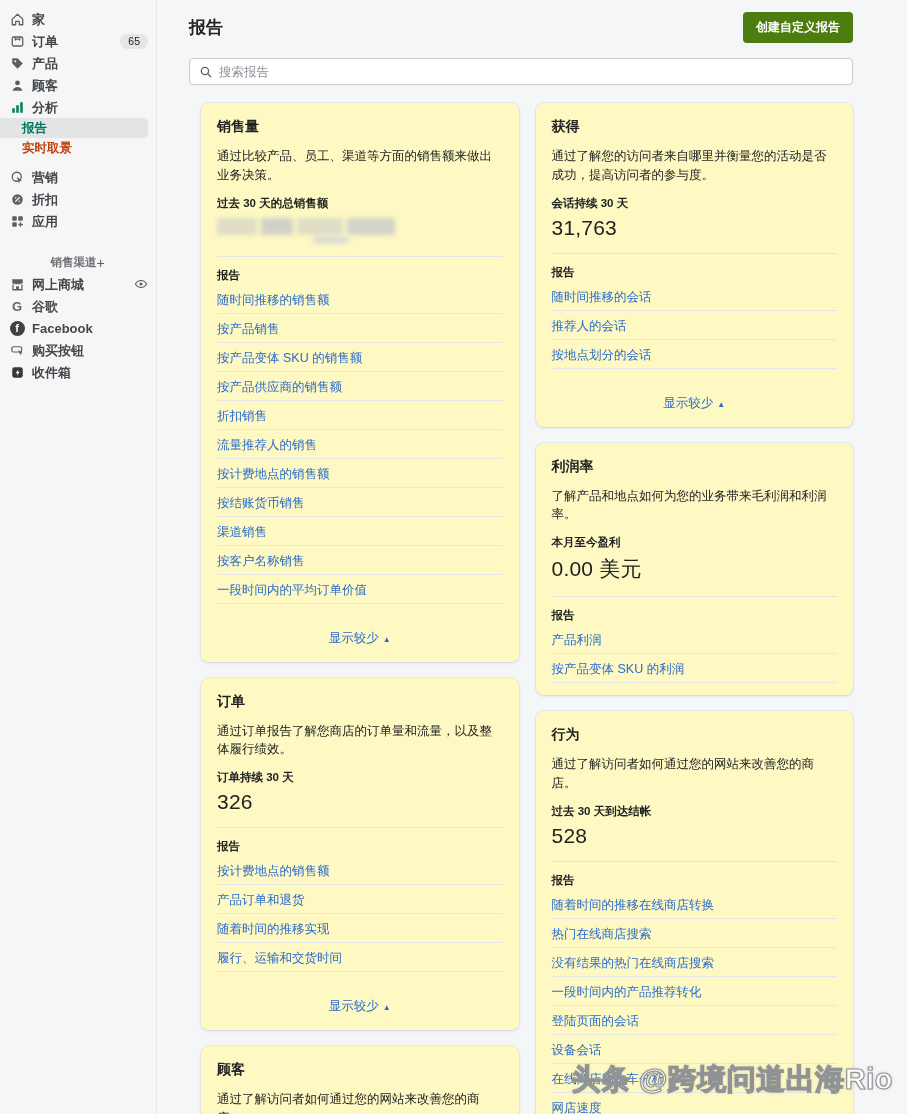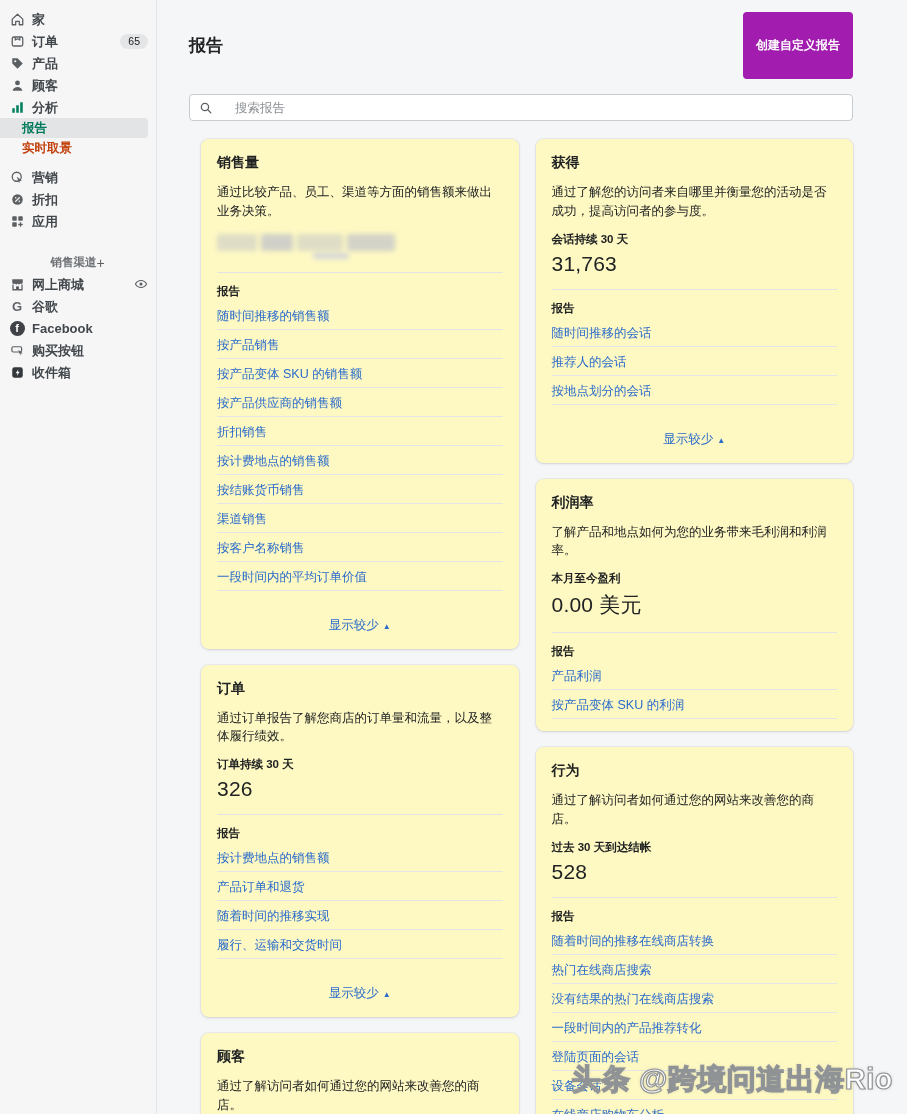--- a/index.html
+++ b/index.html
@@ -46,28 +46,28 @@
     font-size:11px; font-weight:700; display:flex; align-items:center; justify-content:center;
   }
   
   .main { position:absolute; left:157px; top:0; right:0; bottom:0; background:#f5f6f7; }
   .page-header {
     display:flex; align-items:center; justify-content:space-between;
     padding:12px 54px 0 32px;
   }
   .page-title { font-size:17px; font-weight:700; color:#202223; }
   .create-btn {
-    background:#a21caf; color:#fff; border:none; border-radius:4px;
-    font-size:12px; font-weight:600; padding:25px 13px; cursor:pointer;
+    background:#4d7c0f; color:#fff; border:none; border-radius:4px;
+    font-size:12px; font-weight:600; padding:7px 13px; cursor:pointer;
     font-family:"Liberation Sans",sans-serif;
   }
   .searchbar {
     margin:15px 54px 0 32px; height:27px; background:#fff;
     border:1px solid #c9cccf; border-radius:4px;
-    display:flex; align-items:center; gap:22px; padding:8px 9px;
+    display:flex; align-items:center; gap:6px; padding:8px 9px;
   }
   .searchbar input {
     border:none; outline:none; flex:1; font-size:12.5px; color:#202223;
     font-family:"Liberation Sans",sans-serif; background:transparent;
   }
   .searchbar input::placeholder { color:#8c9196; }
   .cards { display:flex; gap:17px; padding:18px 54px 40px 44px; align-items:flex-start; }
   .col { flex:1; display:flex; flex-direction:column; gap:16px; min-width:0; }
   .card {
     background:#fef9c3; border-radius:8px; padding:15px 16px 12px;
@@ -271,35 +271,37 @@
       <input type="text" placeholder="搜索报告" style="">
     </div>
 
     <div class="cards">
 
       <div class="col">
 
         <section class="card">
           <h2 class="card-title">销售量</h2>
           <p class="card-desc">通过比较产品、员工、渠道等方面的销售额来做出业务决策。</p>
+          <div class="metric-label">过去 30 天的总销售额</div>
           <div class="redacted">
               <span class="b1"></span>
               <span class="b2"></span>
               <span class="b3"></span>
               <span class="b4"></span>
               <span class="b5"></span>
             </div>
           <hr class="card-divider">
           <div class="reports-head">报告</div>
           <div>
               <div class="rlink-row"><a class="rlink" href="#">随时间推移的销售额</a></div>
               <div class="rlink-row"><a class="rlink" href="#">按产品销售</a></div>
               <div class="rlink-row"><a class="rlink" href="#">按产品变体 SKU 的销售额</a></div>
               <div class="rlink-row"><a class="rlink" href="#">按产品供应商的销售额</a></div>
               <div class="rlink-row"><a class="rlink" href="#">折扣销售</a></div>
+              <div class="rlink-row"><a class="rlink" href="#">流量推荐人的销售</a></div>
               <div class="rlink-row"><a class="rlink" href="#">按计费地点的销售额</a></div>
               <div class="rlink-row"><a class="rlink" href="#">按结账货币销售</a></div>
               <div class="rlink-row"><a class="rlink" href="#">渠道销售</a></div>
               <div class="rlink-row"><a class="rlink" href="#">按客户名称销售</a></div>
               <div class="rlink-row"><a class="rlink" href="#">一段时间内的平均订单价值</a></div>
             </div>
           <a href="#" class="show-less"><span>显示较少</span><span class="caret">▲</span></a>
         </section>
 
         <section class="card">

